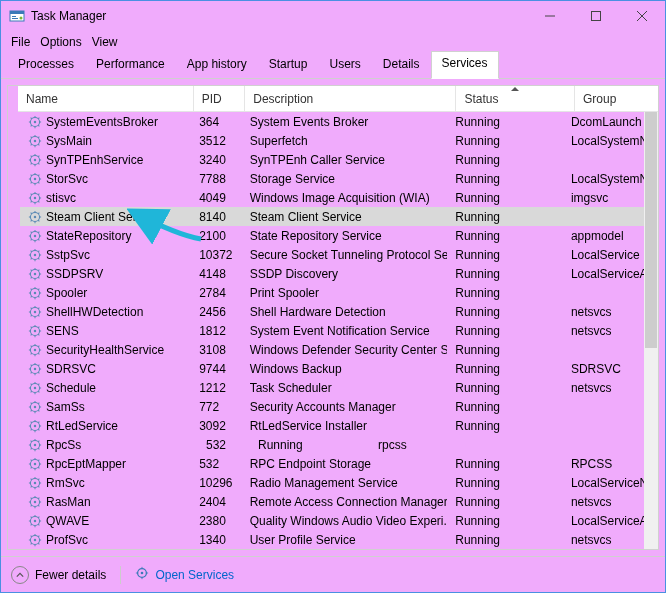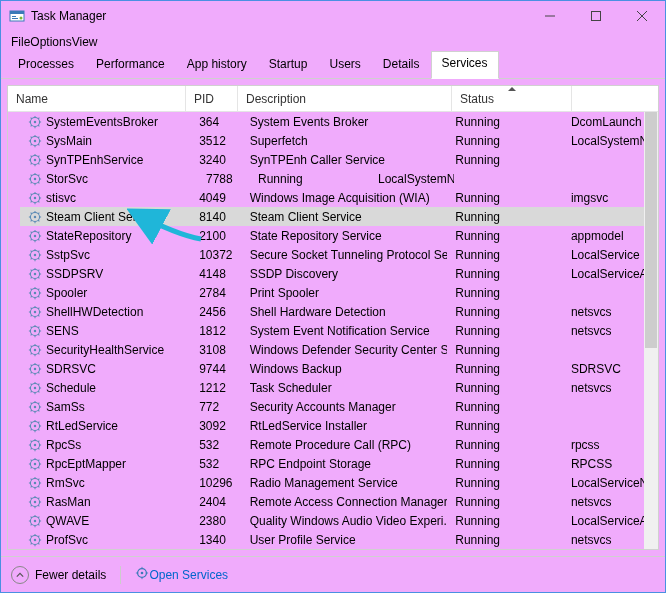--- a/index.html
+++ b/index.html
@@ -6,30 +6,30 @@
   html, body { margin:0; padding:0; font-family:"Segoe UI", Arial, sans-serif; font-size:12px; color:#000; background:#f0f0f0; }
   .window { width:666px; height:593px; background:#f0abfc; border:1px solid #4a90e2; display:flex; flex-direction:column; position:relative; overflow:hidden; }
   
   .titlebar { height:30px; display:flex; align-items:center; padding:0 0 0 8px; }
   .titlebar .appicon svg { width:16px; height:16px; display:block; }
   .titlebar .title { margin-left:6px; color:#000; }
   .titlebar .controls { margin-left:auto; display:flex; height:100%; }
   .titlebar .ctrl { width:46px; display:flex; align-items:center; justify-content:center; color:#555; }
   .titlebar .ctrl svg { width:10px; height:10px; stroke:#444; stroke-width:1; fill:none; }
   
-  .menubar { height:22px; display:flex; align-items:center; gap:0; padding:0 10px; color:#000; }
+  .menubar { height:22px; display:flex; align-items:center; gap:10px; padding:0 10px; color:#000; }
   .menubar span { cursor:default; }
   
   .tabstrip { height:26px; display:flex; align-items:flex-end; padding:0 6px; border-bottom:1px solid #d0d0d0; }
   .tab { padding:4px 10px 8px; border:1px solid transparent; border-bottom:none; position:relative; top:1px; color:#000; }
   .tab.active { border-color:#d0d0d0; background:#fff; border-bottom:1px solid #fff;margin-top:48px; }
   
   .tablewrap { flex:1; display:flex; flex-direction:column; padding:6px; min-height:0; }
   .table { flex:1; border:1px solid #d0d0d0; display:flex; flex-direction:column; min-height:0; }
-  .thead { display:flex; background:#fff; border-bottom:1px solid #e5e5e5; height:26px; align-items:center; }
+  .thead { display:flex; background:#fff; border-bottom:1px solid #e5e5e5; height:26px; align-items:center;margin-left:10px; }
   .th { padding:0 8px; border-right:1px solid #e5e5e5; height:100%; display:flex; align-items:center; color:#333; position:relative; white-space:nowrap; overflow:hidden; }
   .th.sort::after { content:""; position:absolute; top:1px; left:50%; transform:translateX(-50%); width:0; height:0; border-left:4px solid transparent; border-right:4px solid transparent; border-bottom:4px solid #555; }
   .tbody { flex:1; overflow-y:hidden; position:relative; }
   .tbody-inner { position:absolute; left:12px; right:14px; top:0; }
   .scrollbar { position:absolute; right:0; top:0; bottom:0; width:14px; background:#f0f0f0; }
   .scrollbar .thumb { position:absolute; left:1px; right:1px; top:0; height:54%; background:#cdcdcd; }
   .row { display:flex; height:19px; align-items:center; }
   .row.selected { background:#d9d9d9; }
   .cell { padding:0 8px; white-space:nowrap; overflow:hidden; text-overflow:ellipsis; display:flex; align-items:center; }
   .namecell { gap:4px; }
@@ -38,21 +38,21 @@
   .c-name { width:178px; }
   .c-pid  { width:52px; }
   .c-desc { width:214px; }
   .c-stat { width:120px; }
   .c-grp  { width:84px; border-right:none !important; }
   
   .footer { height:36px; border-top:1px solid #d0d0d0; display:flex; align-items:center; padding:16px 10px; gap:6px; }
   .circ { width:18px; height:18px; border:1px solid #888; border-radius:50%; display:flex; align-items:center; justify-content:center; }
   .circ svg { width:8px; height:8px; stroke:#555; stroke-width:1.5; fill:none; }
   .vsep { width:1px; height:18px; background:#ccc; margin:0 8px; }
-  .link { color:#0066cc; display:flex; align-items:center; }
+  .link { color:#0066cc; display:flex; align-items:center; gap:6px; }
   .link svg { width:14px; height:14px; }
   
   .arrow { position:absolute; pointer-events:none; }
   .arrow svg { display:block; }
 </style>
 </head>
 <body>
 <div class="window">
 
   <div class="titlebar">
@@ -102,20 +102,21 @@
       <div class="tab active">Services</div>
     </div>
 
   <div class="tablewrap">
     <div class="table">
       <div class="thead">
         <div class="th c-name">Name</div>
         <div class="th c-pid">PID</div>
         <div class="th c-desc">Description</div>
         <div class="th c-stat sort">Status</div>
+        <div class="th c-grp">Group</div>
       </div>
       <div class="tbody">
         <div class="tbody-inner" id="tbody">
             <div class="row">
               <div class="cell c-name namecell">
                 <span class="svc-icon">
                   <svg viewBox="0 0 16 16">
                     <circle cx="8" cy="8" r="5.2" fill="none" stroke="#5b8ab4" stroke-width="1.2"></circle>
                     <circle cx="8" cy="8" r="1.4" fill="#5b8ab4"></circle>
                     <g stroke="#5b8ab4" stroke-width="1.2">
@@ -201,20 +202,21 @@
                       <line x1="3" y1="3" x2="4.4" y2="4.4"></line>
                       <line x1="11.6" y1="11.6" x2="13" y2="13"></line>
                       <line x1="3" y1="13" x2="4.4" y2="11.6"></line>
                       <line x1="11.6" y1="4.4" x2="13" y2="3"></line>
                     </g>
                   </svg>
                 </span>
                 <span>StorSvc</span>
               </div>
               <div class="cell c-pid">7788</div>
+              <div class="cell c-desc">Storage Service</div>
               <div class="cell c-stat">Running</div>
               <div class="cell c-grp">LocalSystemN...</div>
             </div>
             <div class="row">
               <div class="cell c-name namecell">
                 <span class="svc-icon">
                   <svg viewBox="0 0 16 16">
                     <circle cx="8" cy="8" r="5.2" fill="none" stroke="#5b8ab4" stroke-width="1.2"></circle>
                     <circle cx="8" cy="8" r="1.4" fill="#5b8ab4"></circle>
                     <g stroke="#5b8ab4" stroke-width="1.2">
@@ -550,21 +552,20 @@
                       <line x1="3" y1="3" x2="4.4" y2="4.4"></line>
                       <line x1="11.6" y1="11.6" x2="13" y2="13"></line>
                       <line x1="3" y1="13" x2="4.4" y2="11.6"></line>
                       <line x1="11.6" y1="4.4" x2="13" y2="3"></line>
                     </g>
                   </svg>
                 </span>
                 <span>RpcSs</span>
               </div>
               <div class="cell c-pid">532</div>
-              <div class="cell c-desc">Remote Procedure Call (RPC)</div>
               <div class="cell c-stat">Running</div>
               <div class="cell c-grp">rpcss</div>
             </div>
             <div class="row">
               <div class="cell c-name namecell">
                 <span class="svc-icon">
                   <svg viewBox="0 0 16 16">
                     <circle cx="8" cy="8" r="5.2" fill="none" stroke="#5b8ab4" stroke-width="1.2"></circle>
                     <circle cx="8" cy="8" r="1.4" fill="#5b8ab4"></circle>
                     <g stroke="#5b8ab4" stroke-width="1.2">

